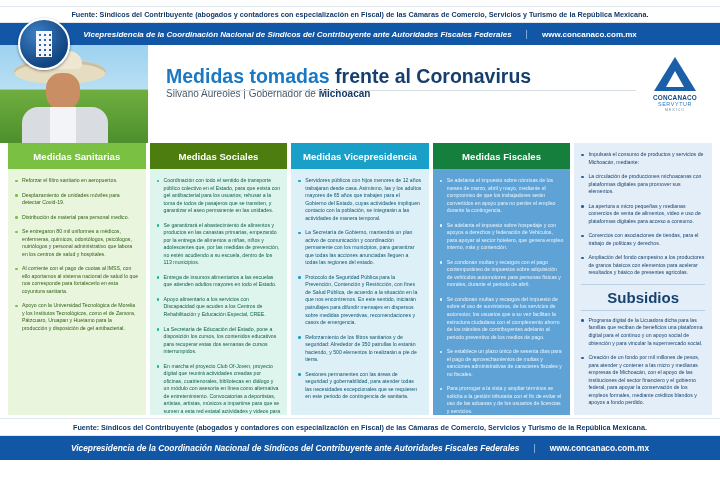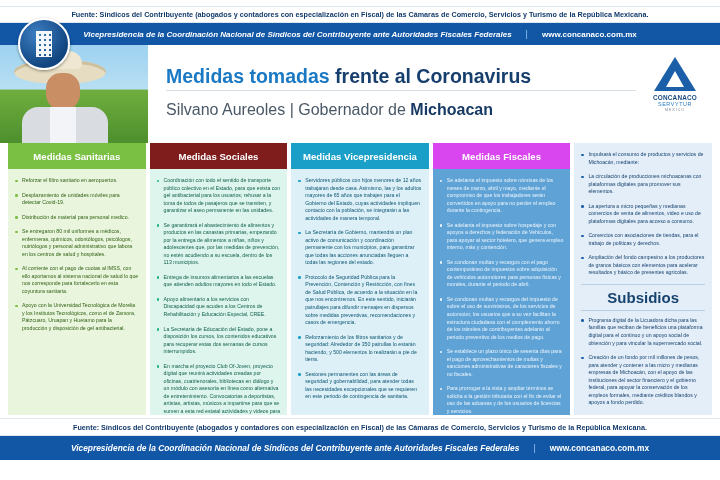--- a/index.html
+++ b/index.html
@@ -63,21 +63,21 @@
     background:#e6dcc2; border-radius:50%/70%; box-shadow:0 3px 0 #cdbf9e inset;
   }
   .hat-top { position:absolute; left:40px; top:6px; width:42px; height:18px; background:#efe7d2; border-radius:16px 16px 6px 6px; }
   .face { position:absolute; left:46px; top:28px; width:34px; height:38px; background:#c98e63; border-radius:16px 16px 18px 18px; }
   .torso { position:absolute; left:22px; top:62px; width:86px; height:40px; background:#d9dde2; border-radius:16px 16px 0 0; }
   .shirt { position:absolute; left:50px; top:62px; width:26px; height:38px; background:#f2f4f7; }
 
   .hero-title-area { position:absolute; left:148px; top:0; width:500px; height:82px; padding:20px 0 0 18px; }
   .hero-line1 { font-size:19.5px; color:#1b79c4; font-weight:bold; }
   .hero-line1 .b2 { color:#173f6e; }
-  .hero-sub { margin-top:13px; font-size:16px; color:#4a5866; }
+  .hero-sub { font-size:10px; color:#4a5866; }
   .hero-sub b { color:#163a63; }
   .hero-rule { position:absolute; left:18px; top:45px; width:470px; height:1px; background:#d5dde5; }
 
   .concanaco {
     position:absolute; right:12px; top:12px; width:66px; height:74px;
     display:flex; flex-direction:column; align-items:center; justify-content:flex-start;
   }
   .cc-mark {
     width:0; height:0; border-left:21px solid transparent; border-right:21px solid transparent;
     border-bottom:34px solid #1a5fa8; position:relative;
@@ -101,29 +101,29 @@
   .col-body ul { list-style:none; }
   .col-body li { position:relative; padding-left:7px; margin-bottom:7px; font-size:5.2px; line-height:1.45; }
   .col-body li:before {
     content:""; position:absolute; left:0; top:2.5px; width:2.6px; height:2.6px; border-radius:50%;
   }
   
   .c1 .col-head { background:#7ac143; }
   .c1 .col-body { background:#e9f6dd; color:#2e5e13; }
   .c1 .col-body li:before { background:#7ac143; }
 
-  .c2 .col-head { background:#7f1d1d; }
+  .c2 .col-head { background:#4d7c0f; }
   .c2 .col-body { background:#def5ee; color:#0f5f4a; }
   .c2 .col-body li:before { background:#18b28a; }
 
   .c3 .col-head { background:#1aa0c8; }
   .c3 .col-body { background:#ddf0f8; color:#0d5670; }
   .c3 .col-body li:before { background:#1aa0c8; }
 
-  .c4 .col-head { background:#d946ef; }
+  .c4 .col-head { background:#15803d; }
   .c4 .col-body { background:#5fa3d6; color:#eaf3fb; }
   .c4 .col-body li:before { background:#eaf3fb; }
 
   .c5 .col-head { background:#1f5fa9; }
   .c5 .col-body { background:#e4eef8; color:#17436f; }
   .c5 .col-body li:before { background:#1f5fa9; }
 
   .sub-head {
     margin:6px 0 6px 0; text-align:center; font-size:15px; font-weight:bold; color:#17436f;
     border-top:1px solid #b9cde3; border-bottom:1px solid #b9cde3; padding:4px 0;

